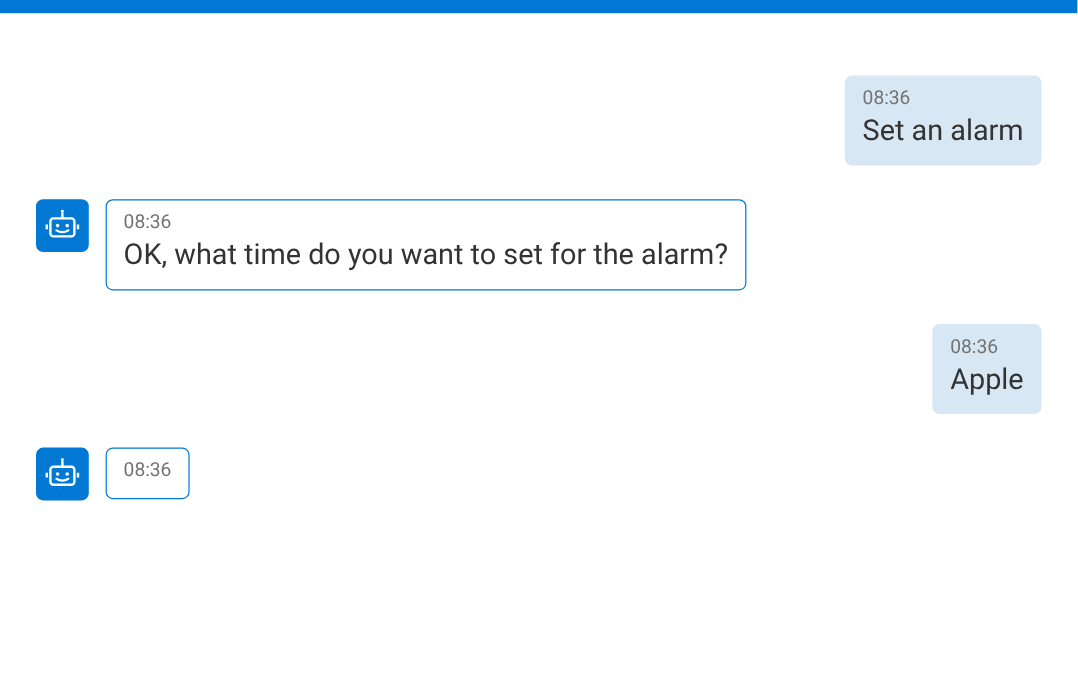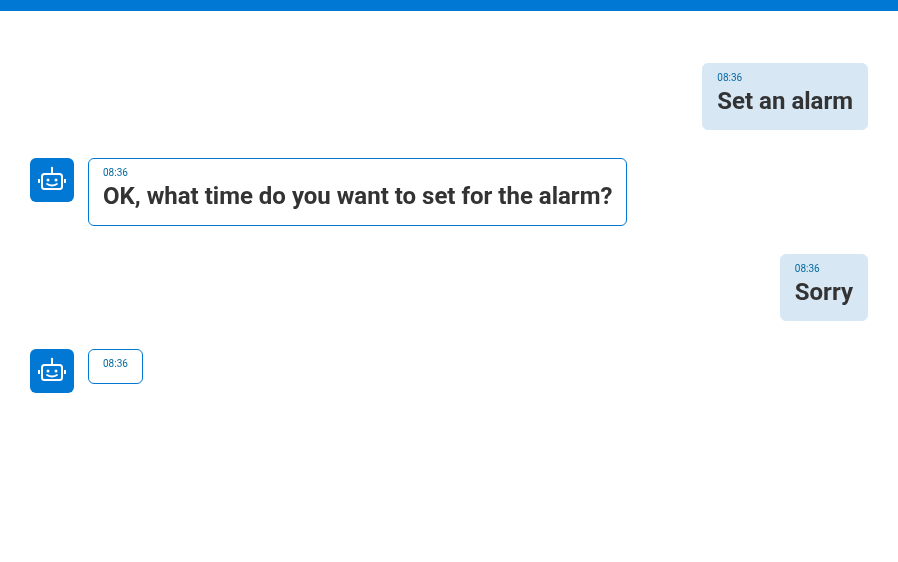--- a/index.html
+++ b/index.html
@@ -54,29 +54,28 @@
     }
     .bubble.user {
       background: #d7e7f4;
       border: 1px solid #d7e7f4;
     }
     .bubble.bot {
       background: #ffffff;
       border: 1px solid #0078d4;
     }
     .timestamp {
-      font-size: 10px;
-      color: #0369a1;
+      font-size: 16px;
+      color: #737373;
       margin-bottom: 2px;
     }
     .message-text {
       font-size: 24px;
       color: #333333;
       line-height: 1.35;
-      font-weight: bold;
     }
     .first-user {
       margin-top: 32px;
     }
     svg {
       display: block;
     }
   </style>
 </head>
 <body>
@@ -109,21 +108,21 @@
     </div>
     <div class="bubble bot">
       <div class="timestamp">08:36</div>
       <div class="message-text">OK, what time do you want to set for the alarm?</div>
     </div>
   </div>
 
   <div class="message-row user">
     <div class="bubble user">
       <div class="timestamp">08:36</div>
-      <div class="message-text">Sorry</div>
+      <div class="message-text">Apple</div>
     </div>
   </div>
 
   <div class="message-row bot">
     <div class="avatar">
       <span>
         <svg width="30" height="30" viewBox="0 0 30 30" fill="none">
           <rect x="5" y="9" width="20" height="15" rx="2.5" stroke="#ffffff" stroke-width="2"></rect>
           <line x1="15" y1="9" x2="15" y2="4" stroke="#ffffff" stroke-width="2"></line>
           <circle cx="15" cy="3" r="1.2" fill="#ffffff"></circle>

